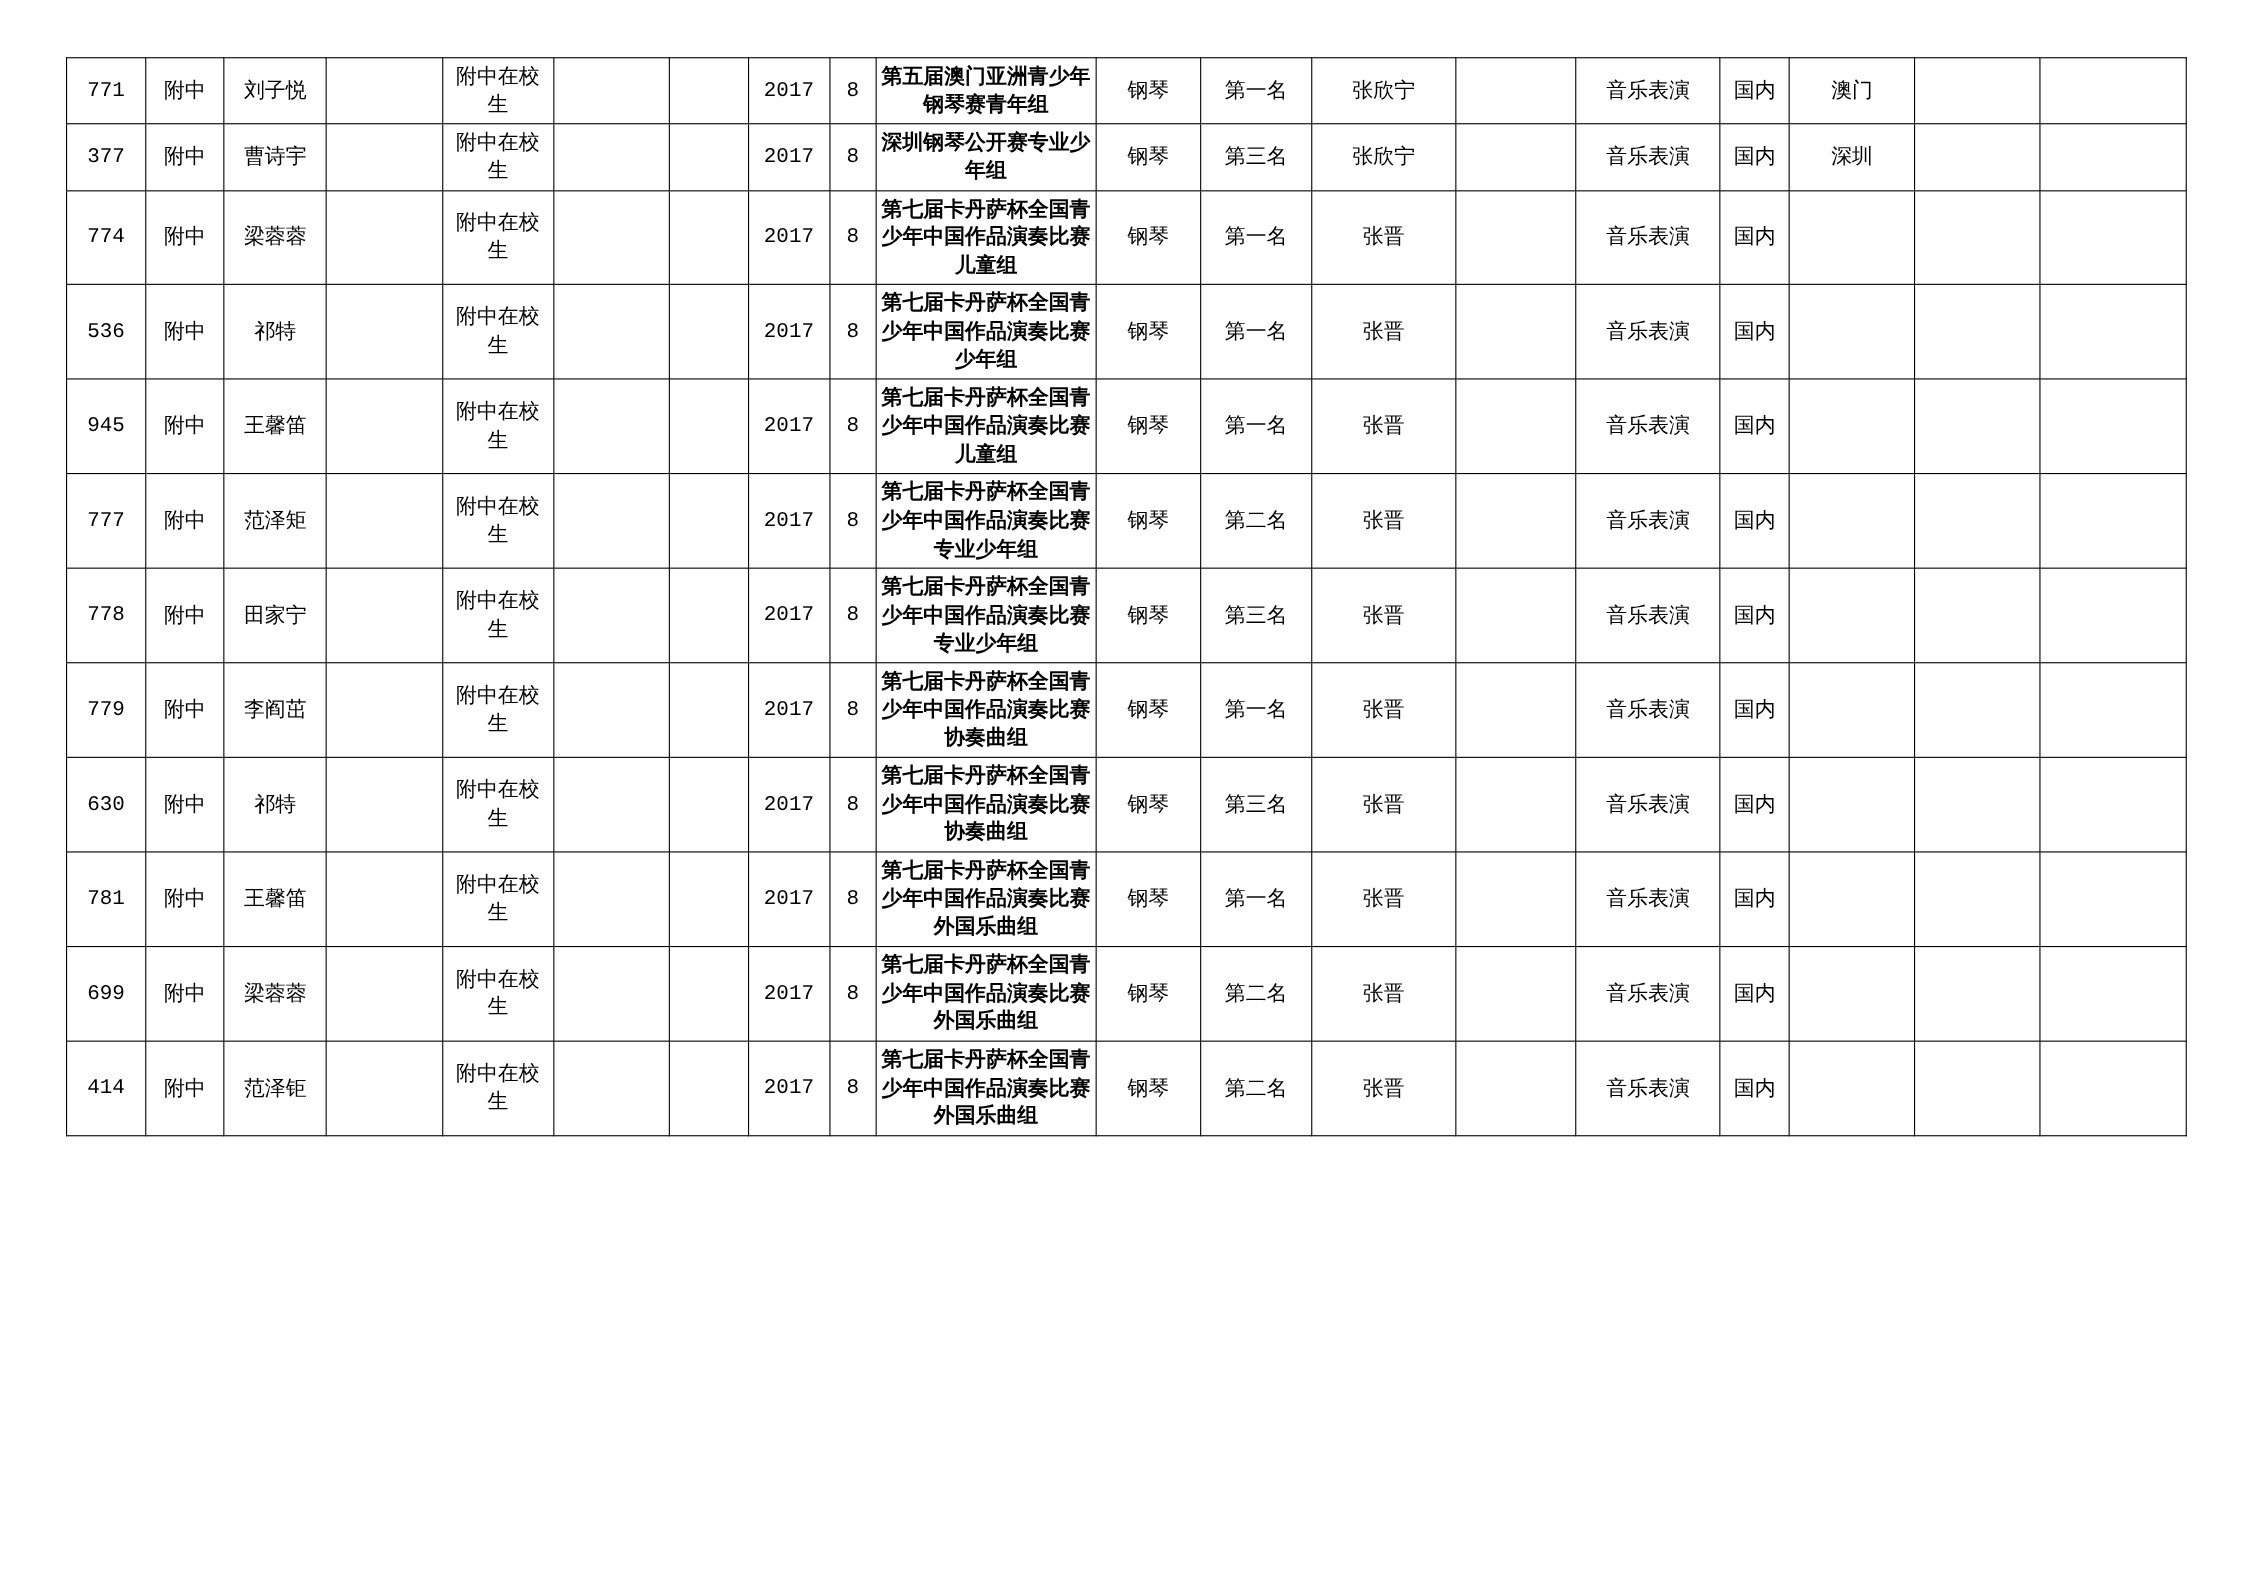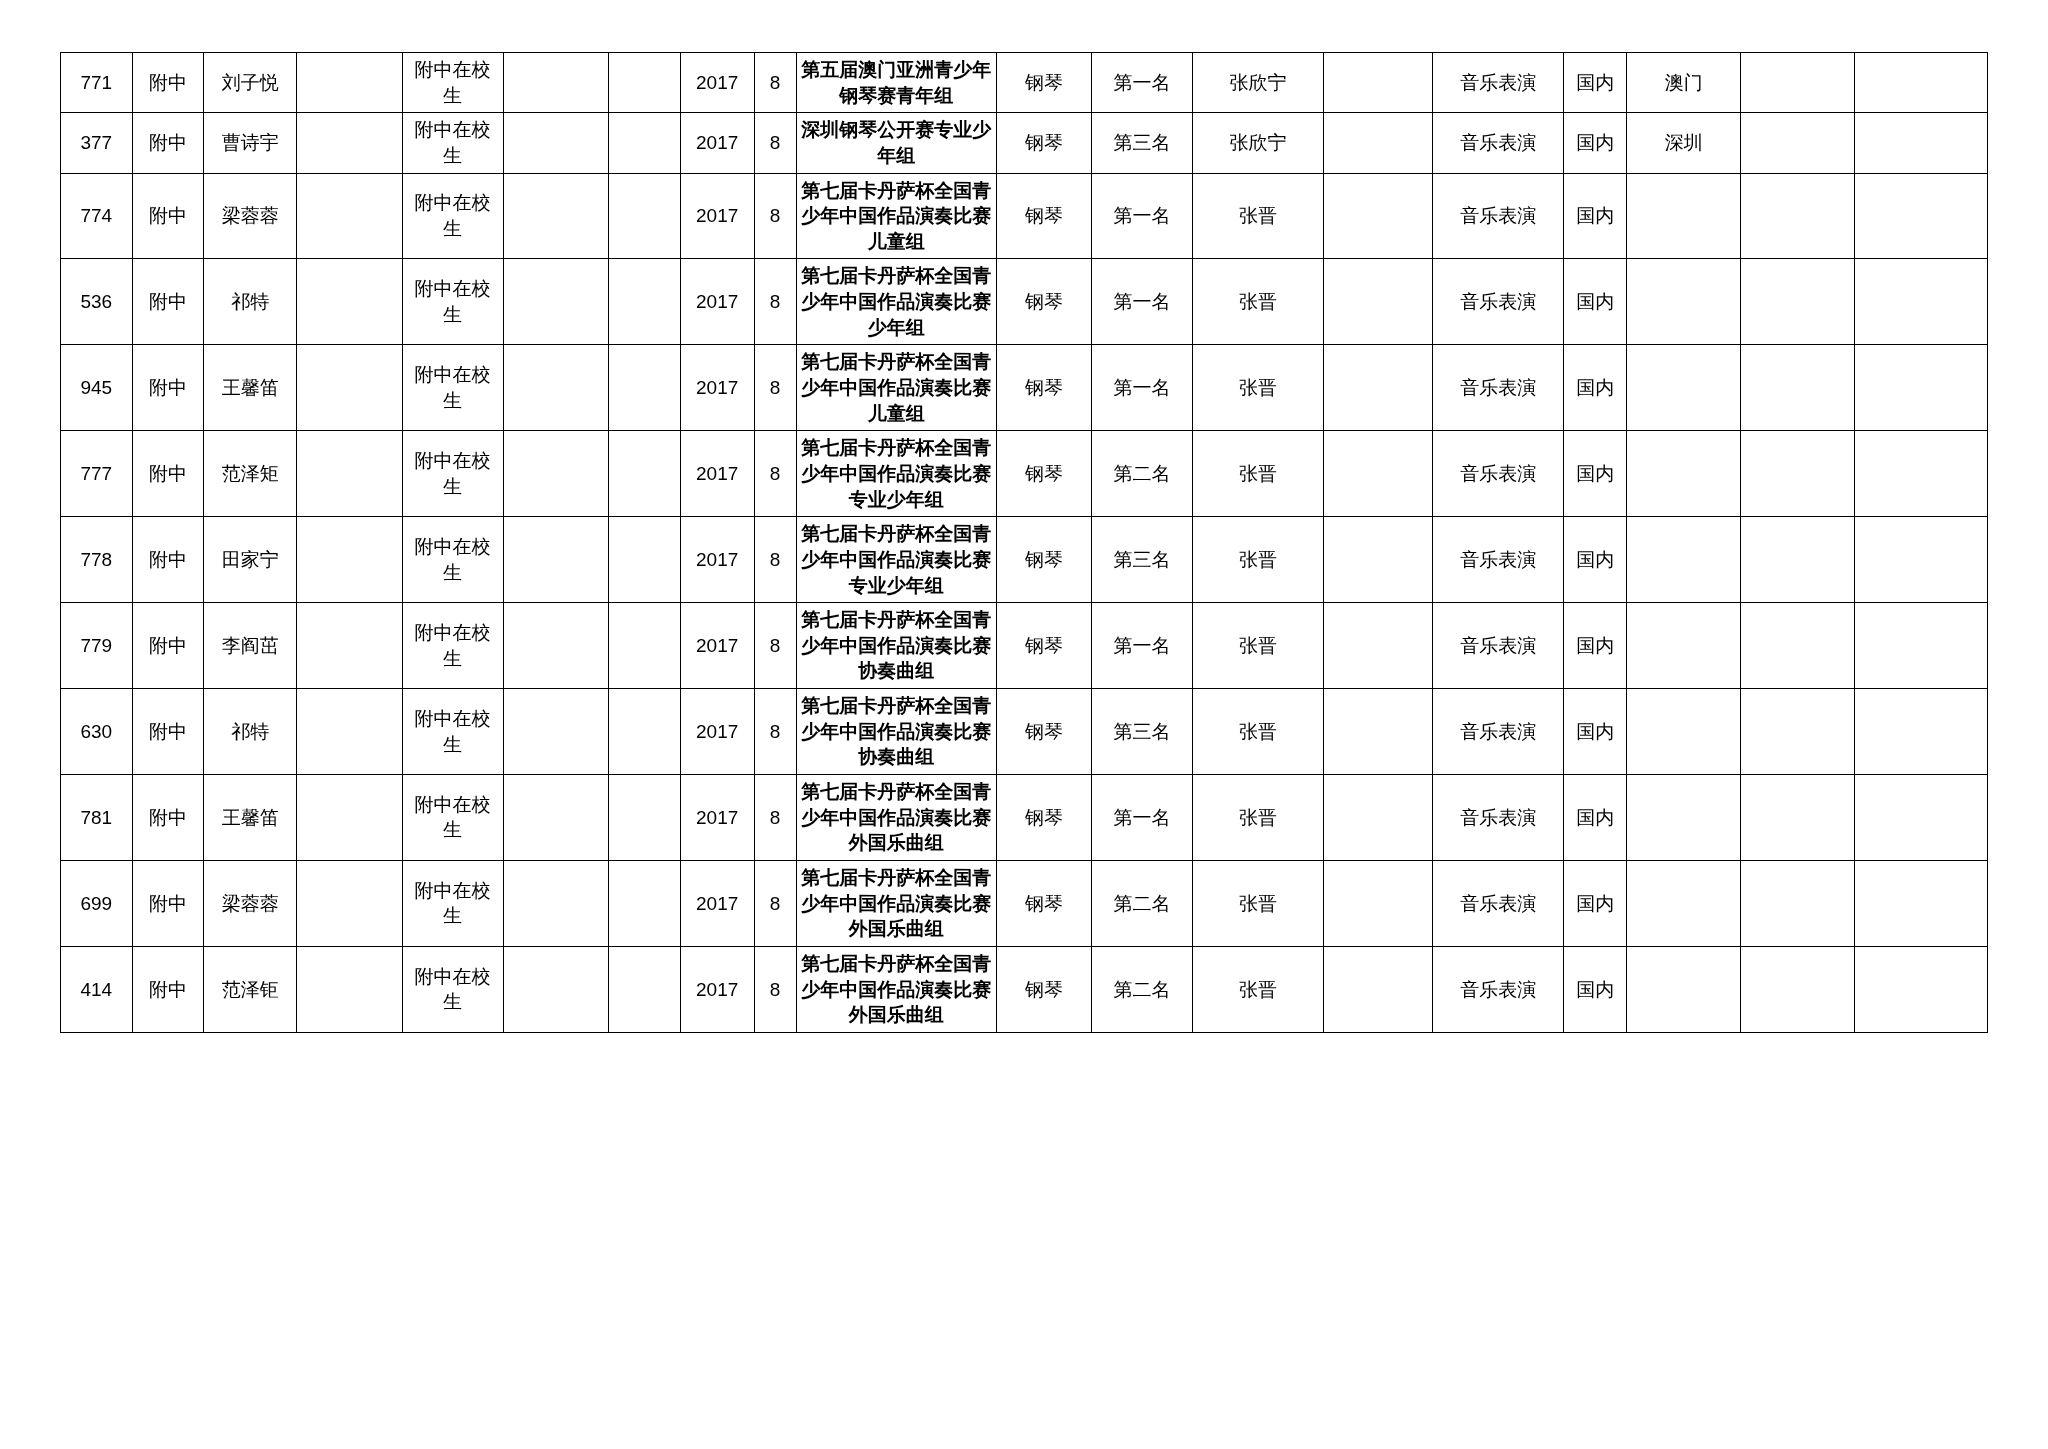--- a/index.html
+++ b/index.html
@@ -51,21 +51,21 @@
   col.c10 { width: 90px;  }
   col.c11 { width: 96px;  }
   col.c12 { width: 124px; }
   col.c13 { width: 104px; }
   col.c14 { width: 124px; }
   col.c15 { width: 60px;  }
   col.c16 { width: 108px; }
   col.c17 { width: 108px; }
   col.c18 { width: 126px; }
   .num, .year, .month {
-    font-family: Liberation Sans, sans-serif;
+    font-family: Liberation Mono, monospace;
   }
   .wrap2 {
     text-align: center;
   }
   .contest {
     text-align: center;
     font-size: 19px;
     letter-spacing: 0;
     font-weight: bold;
   }

